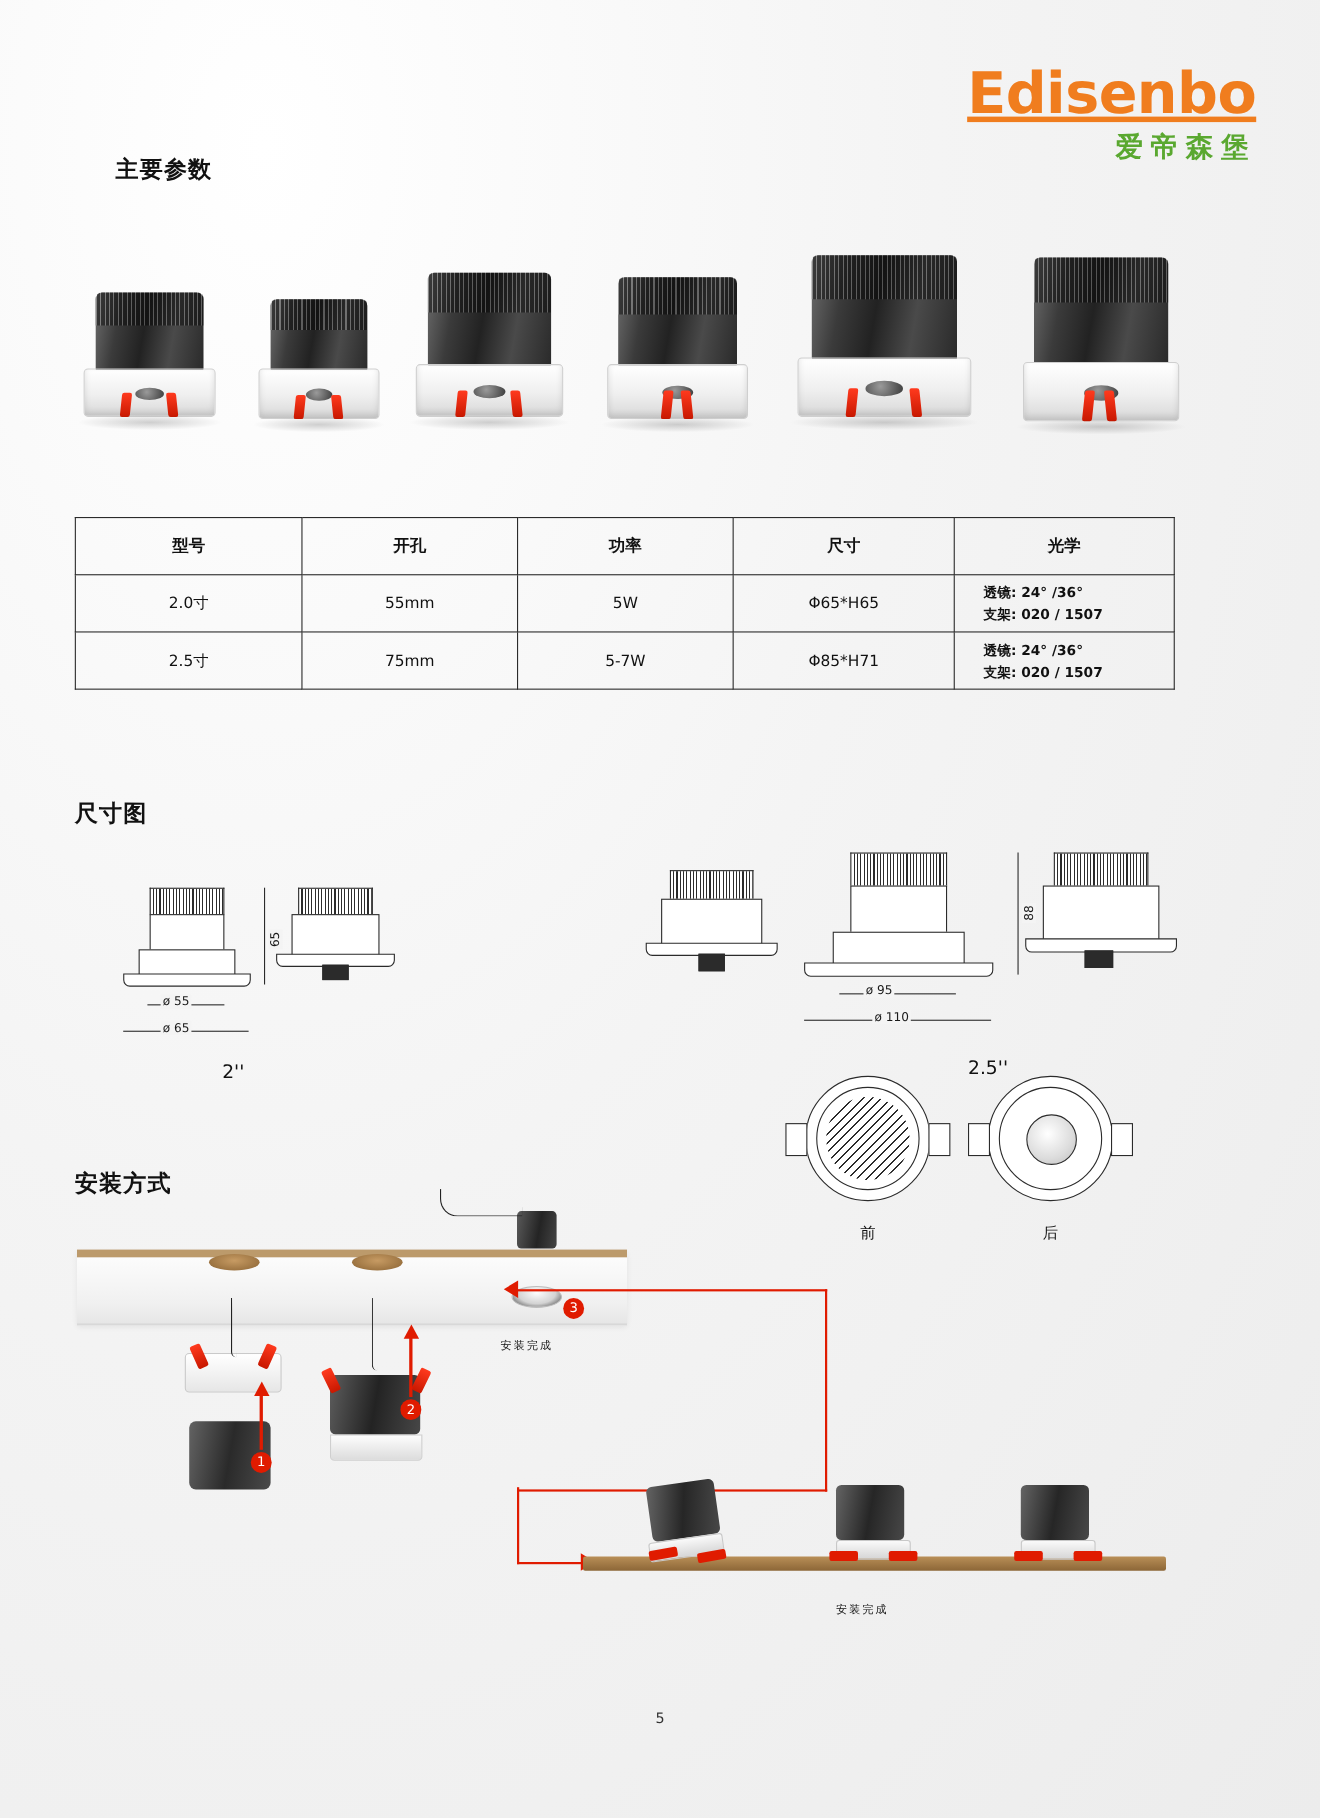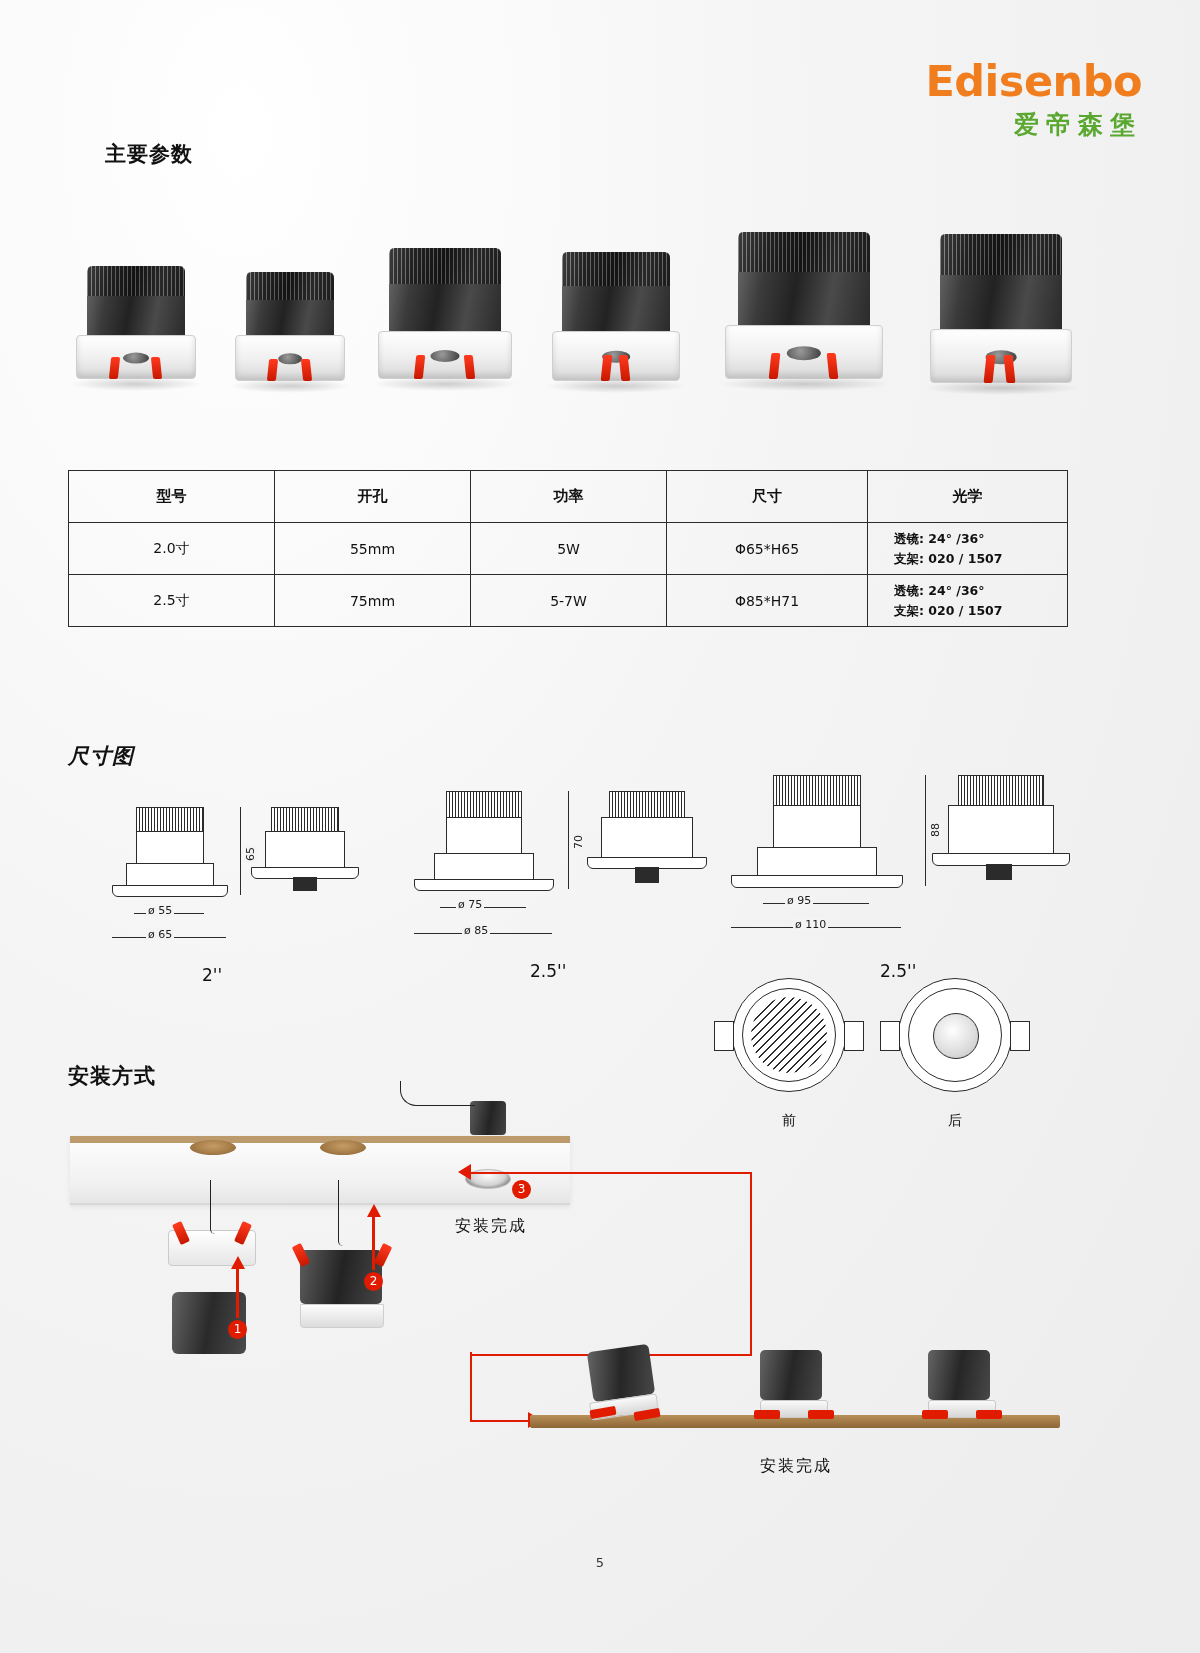--- a/index.html
+++ b/index.html
@@ -24,45 +24,46 @@
   }
   
   .logo {
     position: absolute;
     right: 58px;
     top: 60px;
     text-align: right;
     line-height: 1;
   }
   .logo-main {
-    font-size: 43px;
+    font-size: 52px;
     font-weight: bold;
     color: #f07d1e;
     letter-spacing: -0.5px;
     font-family: "DejaVu Sans", sans-serif;
+    text-decoration: underline;
   }
   .logo-sub {
     margin-top: 9px;
     font-size: 25px;
     font-weight: bold;
     color: #5aa830;
     letter-spacing: 7px;
     font-family: "DejaVu Sans", sans-serif;
   }
   
   .sect-title {
     position: absolute;
     font-size: 21px;
     font-weight: bold;
     color: #111;
     font-family: "DejaVu Sans", sans-serif;
     letter-spacing: 1px;
   }
   #t-params { left: 68px; top: 140px; margin-left: 37px; }
-  #t-dims   { left: 68px; top: 742px; font-style: italic; }
+  #t-dims   { left: 68px; top: 725px; }
   #t-install{ left: 68px; top: 1062px; }
 
   
   .photo-row {
     position: absolute;
     left: 60px;
     top: 175px;
     width: 1080px;
     height: 230px;
   }
@@ -289,21 +290,21 @@
     border-right: 7px solid transparent;
     border-bottom: 13px solid #e01b00;
   }
   .arrow-stem {
     position: absolute;
     width: 3px;
     background: #e01b00;
   }
   .note {
     position: absolute;
-    font-size: 16px;
+    font-size: 10px;
     font-family: "DejaVu Sans", sans-serif;
     color: #111;
     letter-spacing: 2px;
   }
   .wire {
     position: absolute;
     border-left: 1.6px solid #222;
     border-bottom: 1.6px solid #222;
     border-radius: 0 0 0 16px;
   }
@@ -459,33 +460,20 @@
       <div class="size-caption" style="left:112px;top:180px;">2''</div>
     </div>
 
     <div class="dimgroup" style="left:185px;top:30px;width:140px;height:140px;">
       <div class="dwg fin" style="left:26px;top:22px;width:66px;height:24px;"></div>
       <div class="dwg mid" style="left:20px;top:46px;width:78px;height:36px;"></div>
       <div class="flange" style="left:6px;top:82px;width:106px;height:10px;border-radius:0 0 6px 6px;"></div>
       <div class="dwg" style="left:48px;top:92px;width:22px;height:12px;background:#2b2b2b;border-color:#2b2b2b;"></div>
     </div>
 
-    <div class="dimgroup" style="left:340px;top:20px;width:190px;height:200px;">
-      <div class="dwg fin" style="left:46px;top:16px;width:74px;height:26px;"></div>
-      <div class="dwg mid" style="left:46px;top:42px;width:74px;height:36px;"></div>
-      <div class="dwg" style="left:34px;top:78px;width:98px;height:26px;"></div>
-      <div class="flange" style="left:14px;top:104px;width:138px;height:10px;border-radius:0 0 6px 6px;"></div>
-      <div class="dimline" style="left:168px;top:16px;width:1.3px;height:98px;"></div>
-      <div class="dim-label vert" style="left:172px;top:76px;">70</div>
-      <div class="dimline" style="left:40px;top:132px;width:86px;height:1.3px;"></div>
-      <div class="dim-label" style="left:56px;top:123px;">ø 75</div>
-      <div class="dimline" style="left:14px;top:158px;width:138px;height:1.3px;"></div>
-      <div class="dim-label" style="left:62px;top:149px;">ø 85</div>
-      <div class="size-caption" style="left:130px;top:186px;">2.5''</div>
-    </div>
 
     <div class="dimgroup" style="left:525px;top:20px;width:150px;height:150px;">
       <div class="dwg fin" style="left:24px;top:16px;width:74px;height:26px;"></div>
       <div class="dwg mid" style="left:16px;top:42px;width:90px;height:40px;"></div>
       <div class="flange" style="left:2px;top:82px;width:118px;height:10px;border-radius:0 0 6px 6px;"></div>
       <div class="dwg" style="left:50px;top:92px;width:22px;height:14px;background:#2b2b2b;border-color:#2b2b2b;"></div>
     </div>
 
     <div class="dimgroup" style="left:655px;top:10px;width:230px;height:210px;">
       <div class="dwg fin" style="left:58px;top:10px;width:86px;height:30px;"></div>

